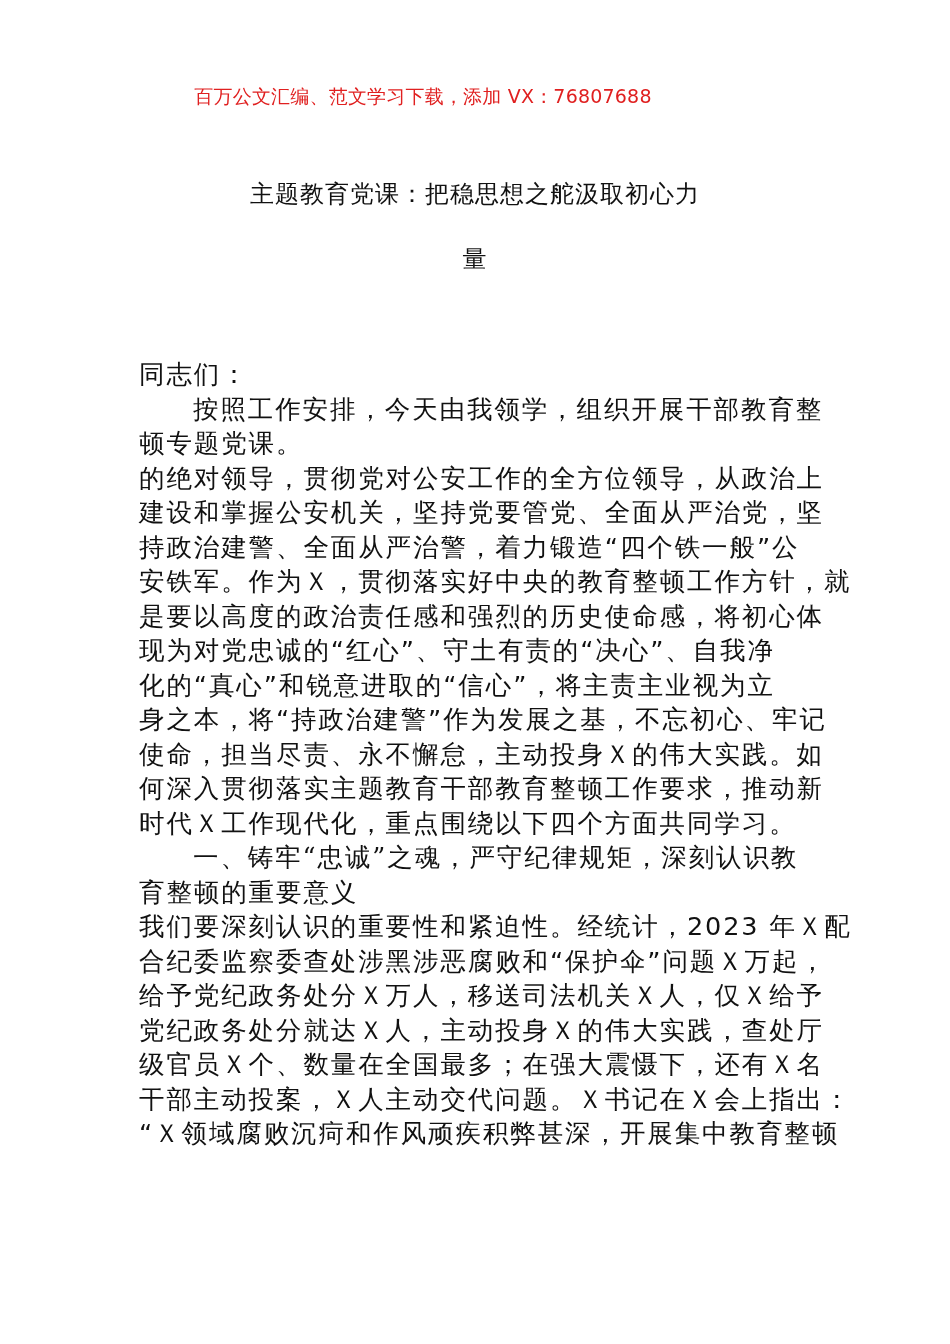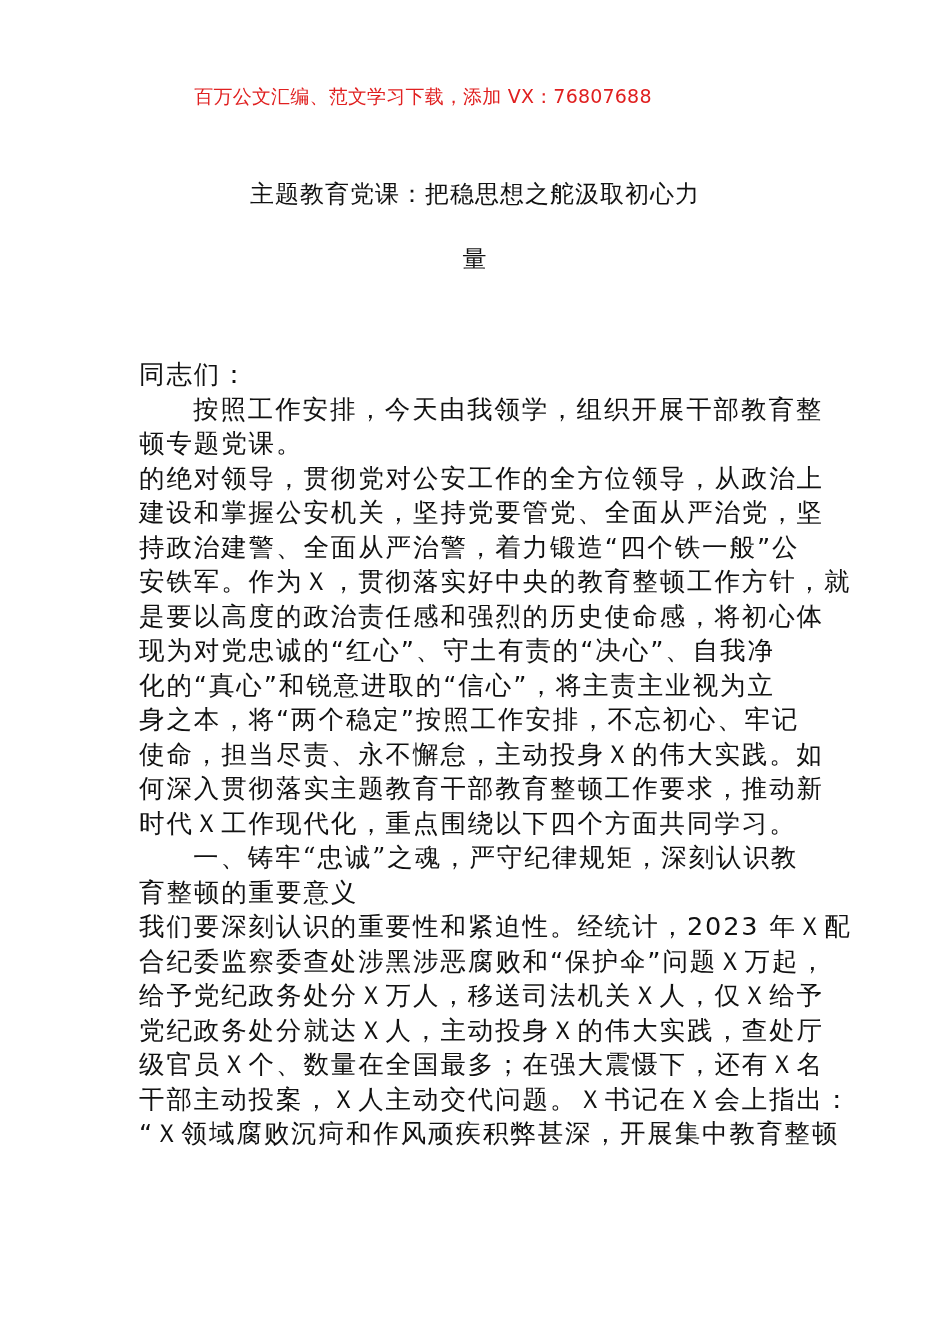--- a/index.html
+++ b/index.html
@@ -29,21 +29,21 @@
   <div class="line">同志们：</div>
   <div class="line indent">按照工作安排，今天由我领学，组织开展干部教育整</div>
   <div class="line">顿专题党课。</div>
   <div class="line">的绝对领导，贯彻党对公安工作的全方位领导，从政治上</div>
   <div class="line">建设和掌握公安机关，坚持党要管党、全面从严治党，坚</div>
   <div class="line">持政治建警、全面从严治警，着力锻造“四个铁一般”公</div>
   <div class="line">安铁军。作为Ｘ，贯彻落实好中央的教育整顿工作方针，就</div>
   <div class="line">是要以高度的政治责任感和强烈的历史使命感，将初心体</div>
   <div class="line">现为对党忠诚的“红心”、守土有责的“决心”、自我净</div>
   <div class="line">化的“真心”和锐意进取的“信心”，将主责主业视为立</div>
-  <div class="line">身之本，将“两个稳定”按照工作安排，不忘初心、牢记</div>
+  <div class="line">身之本，将“持政治建警”作为发展之基，不忘初心、牢记</div>
   <div class="line">使命，担当尽责、永不懈怠，主动投身Ｘ的伟大实践。如</div>
   <div class="line">何深入贯彻落实主题教育干部教育整顿工作要求，推动新</div>
   <div class="line">时代Ｘ工作现代化，重点围绕以下四个方面共同学习。</div>
   <div class="line indent heading">一、铸牢“忠诚”之魂，严守纪律规矩，深刻认识教</div>
   <div class="line heading">育整顿的重要意义</div>
   <div class="line">我们要深刻认识的重要性和紧迫性。经统计，2023 年Ｘ配</div>
   <div class="line">合纪委监察委查处涉黑涉恶腐败和“保护伞”问题Ｘ万起，</div>
   <div class="line">给予党纪政务处分Ｘ万人，移送司法机关Ｘ人，仅Ｘ给予</div>
   <div class="line">党纪政务处分就达Ｘ人，主动投身Ｘ的伟大实践，查处厅</div>
   <div class="line">级官员Ｘ个、数量在全国最多；在强大震慑下，还有Ｘ名</div>

